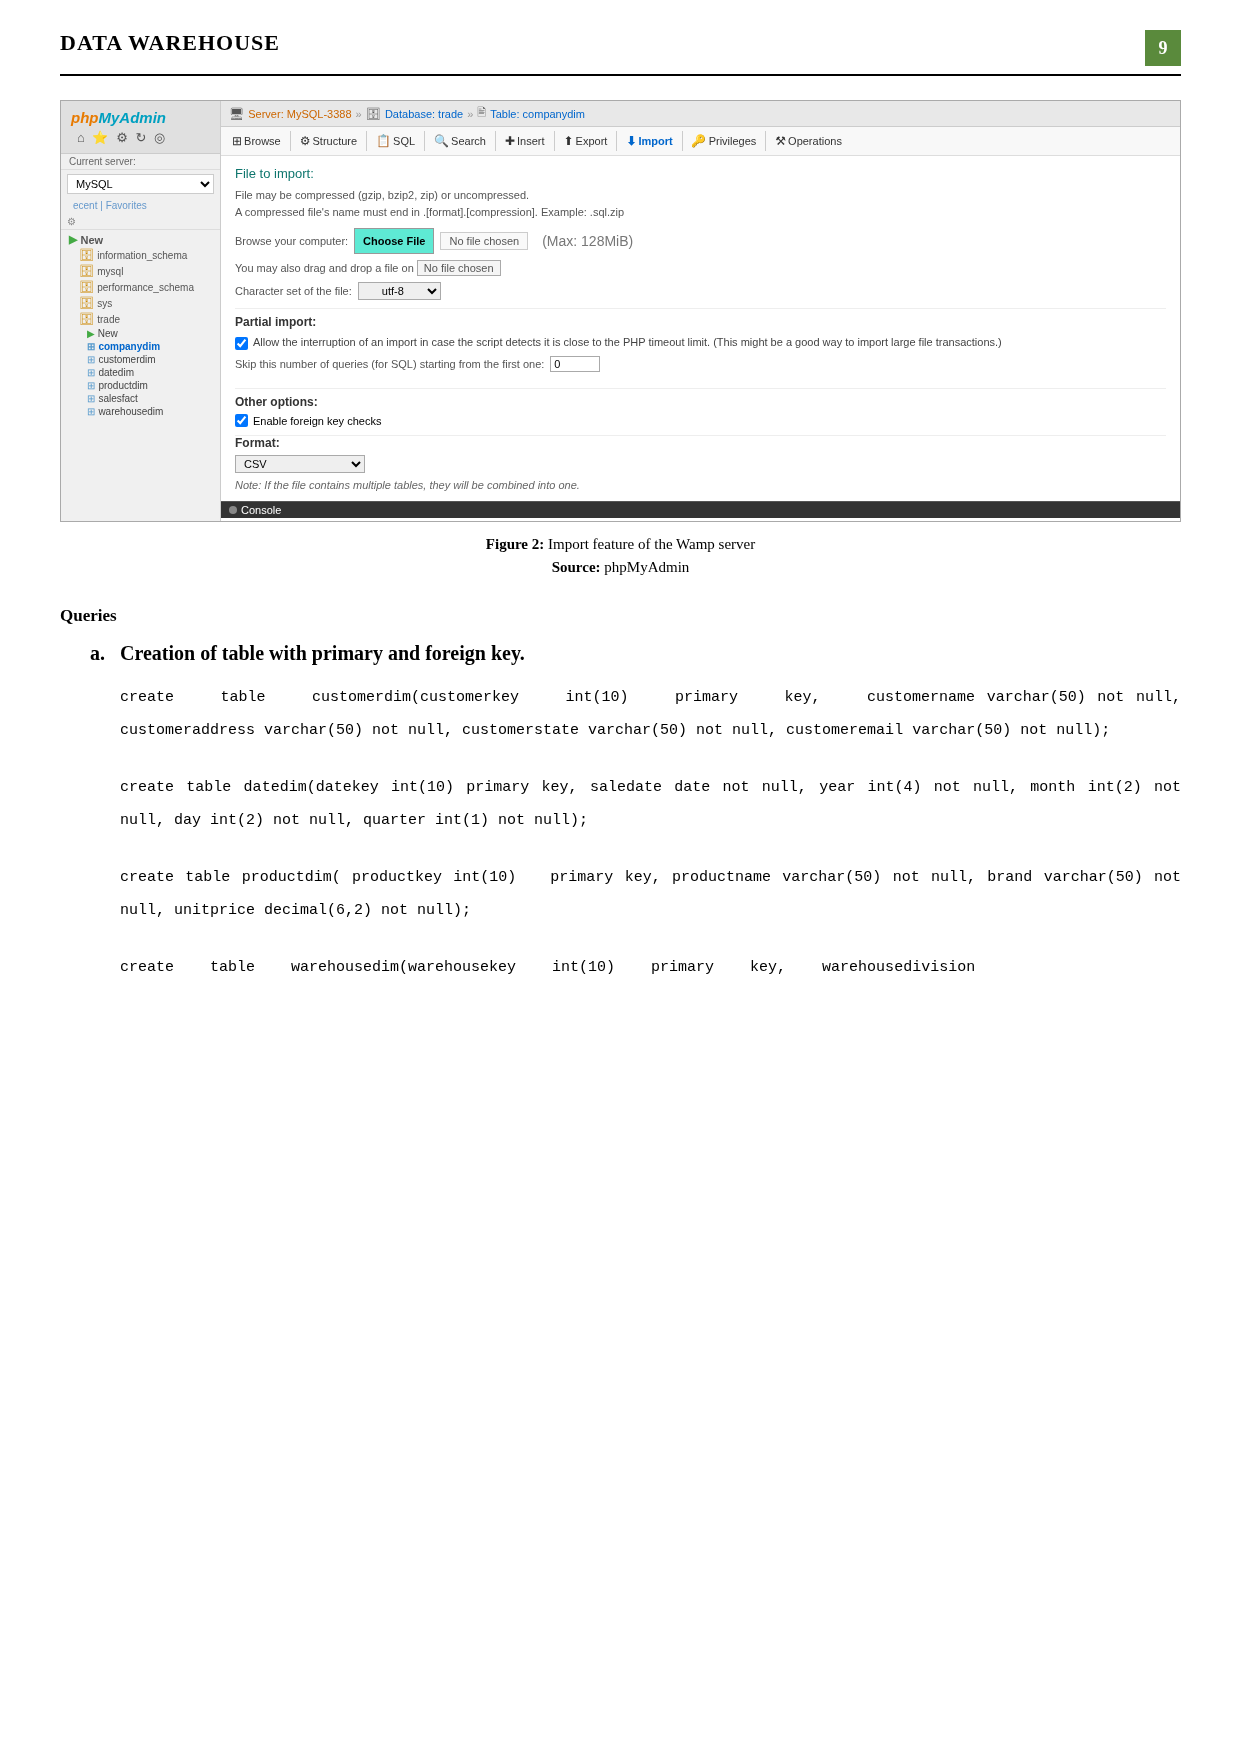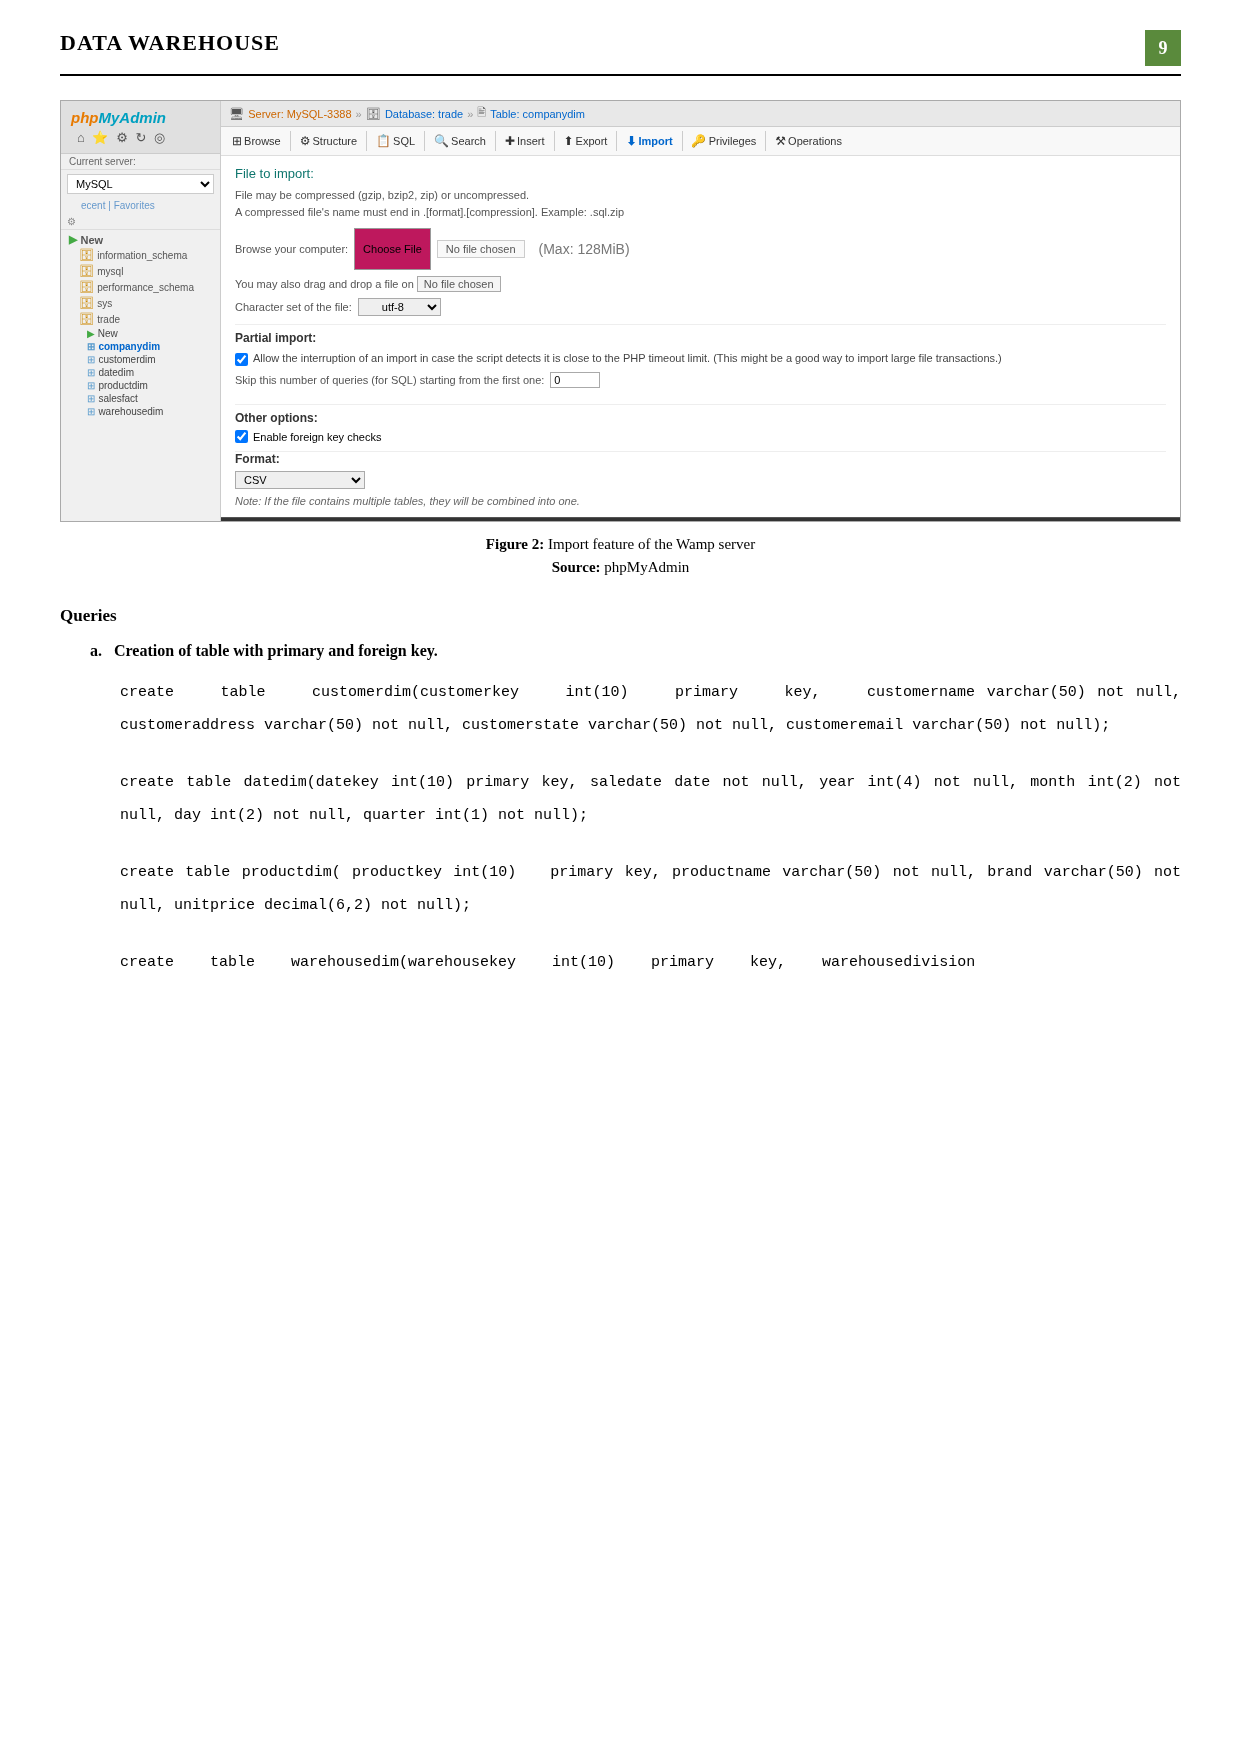--- a/index.html
+++ b/index.html
@@ -90,21 +90,21 @@
     }
     .phpmya-mysql-select {
       width: 100%;
       padding: 2px 4px;
       font-size: 11px;
       border: 1px solid #ccc;
       background: #fff;
       margin: 2px 0;
     }
     .phpmya-ecent {
-      padding: 2px 20px;
+      padding: 2px 12px;
       font-size: 10px;
       color: #6699cc;
     }
     .phpmya-tree {
       padding: 2px 0;
     }
     .phpmya-tree-item {
       padding: 1px 8px;
       color: #333;
       font-size: 11px;
@@ -198,25 +198,26 @@
     }
     .import-row {
       display: flex;
       align-items: center;
       gap: 6px;
       margin-bottom: 6px;
       font-size: 11px;
     }
     .import-label { color: #555; }
     .choose-btn {
-      padding: 14px 8px;
-      font-size: 11px;
-      background: #be185d;
+      padding: 6px 8px;
+      font-size: 11px;
+      background: #5eead4;
       border: 1px solid #999;
       cursor: pointer;
+      font-weight: bold;
     }
     .no-file {
       font-size: 11px;
       color: #555;
       background: #f9f9f9;
       border: 1px solid #ccc;
       padding: 2px 8px;
     }
     .max-size { font-size: 14px; color: #777; margin-left: 8px; }
     .drag-drop {
@@ -343,21 +344,21 @@
 
     
     .section-heading {
       font-size: 17px;
       font-weight: bold;
       margin-bottom: 16px;
     }
 
     
     .subsection-heading {
-      font-size: 16px;
+      font-size: 20px;
       font-weight: bold;
       margin-bottom: 16px;
       padding-left: 30px;
     }
 
     
     .body-para {
       font-size: 16px;
       line-height: 2.2;
       margin-bottom: 24px;

